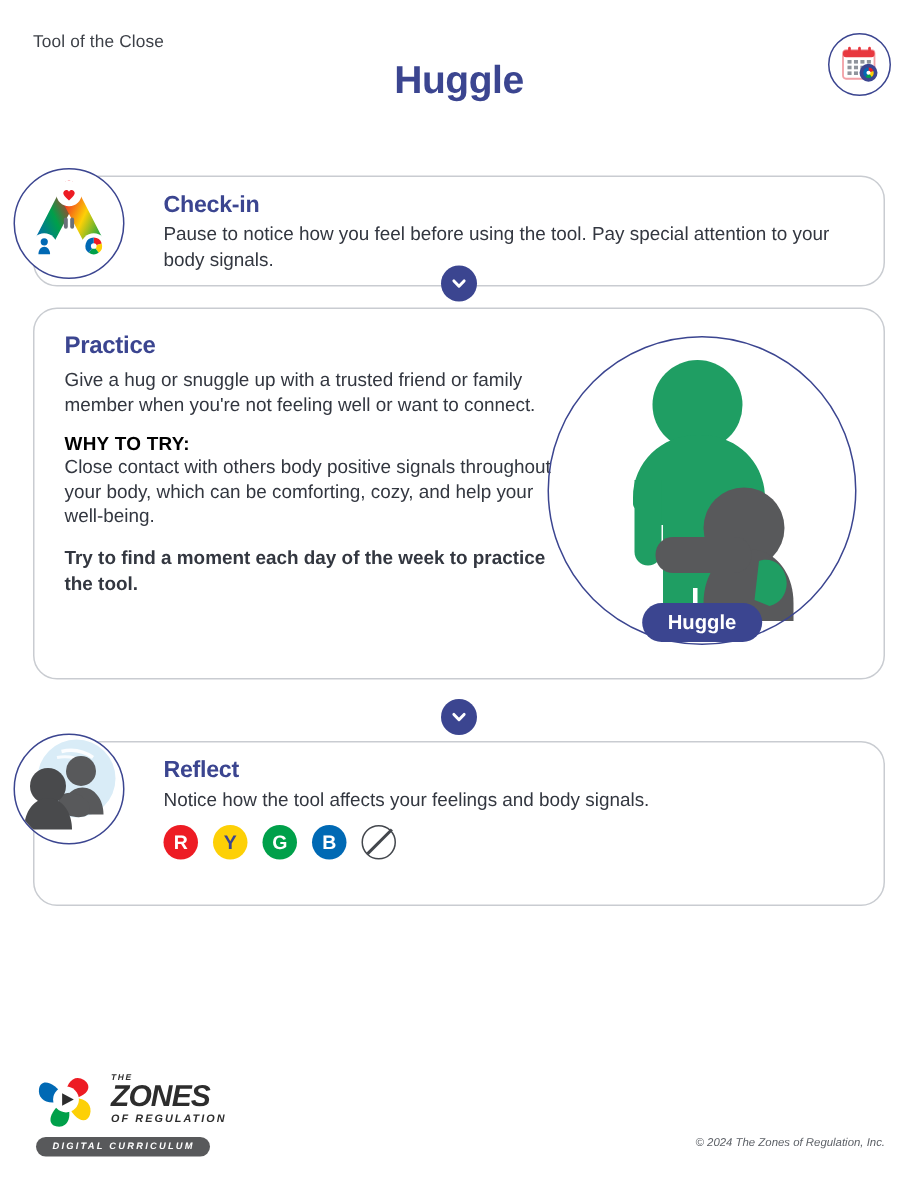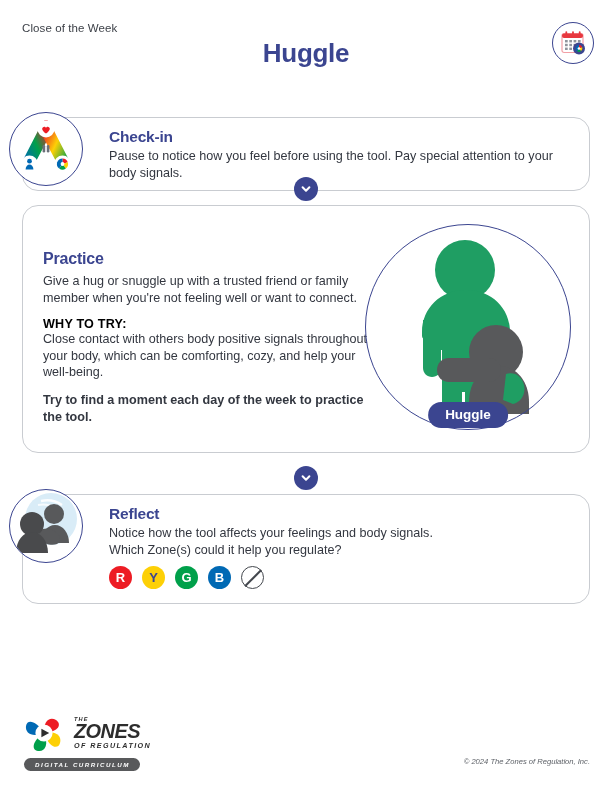--- a/index.html
+++ b/index.html
@@ -69,21 +69,21 @@
   }
   #chev-1 { top: 177px; }
   #chev-2 { top: 466px; }
 
   
   #practice-card {
     position: absolute; left: 22px; top: 205px;
     width: 568px; height: 248px;
   }
   #practice-text { position: absolute; left: 20px; top: 16px; width: 330px; }
-  #practice-text .card-h { font-size: 16px; margin-bottom: 5px; margin-top: 28px; }
+  #practice-text .card-h { font-size: 16px; margin-bottom: 5px; }
   .why { font-size: 12.6px; font-weight: bold; color: #000000; letter-spacing: .2px; }
   .block-gap { height: 11px; }
   .bold-p { font-size: 12.6px; line-height: 16.6px; font-weight: bold; color: #333740; }
 
   #illus {
     position: absolute; right: 18px; top: 18px;
     width: 206px; height: 206px;
   }
   #illus-ring {
     position: absolute; inset: 0;
@@ -135,21 +135,21 @@
   }
   #copyright {
     position: absolute; right: 22px; top: 757px;
     font-size: 7.6px; font-style: italic; color: #5e6268; font-weight: normal;
   }
 </style>
 </head>
 <body>
 
 <div class="header">
-  <div class="eyebrow">Close of the Week</div>
+  <div class="eyebrow">Tool of the Close</div>
   <div class="page-title">Huggle</div>
 
   <div class="cal-badge">
     <svg width="30" height="30" viewBox="0 0 30 30">
       <rect x="4" y="5.5" width="21" height="19" rx="2" fill="#fff" stroke="#f2a0a6" stroke-width="1.2"></rect>
       <rect x="4" y="5.5" width="21" height="4.6" rx="2" fill="#e8383f"></rect>
       <rect x="7.4" y="3.2" width="1.8" height="4" rx=".9" fill="#e8383f"></rect>
       <rect x="14.1" y="3.2" width="1.8" height="4" rx=".9" fill="#e8383f"></rect>
       <rect x="20.8" y="3.2" width="1.8" height="4" rx=".9" fill="#e8383f"></rect>
       <g fill="#8f949c">
@@ -272,21 +272,20 @@
       <circle cx="43" cy="23" r="10" fill="#58595b"></circle>
       <path d="M30 52 c0-10 6-18 14-18 8 0 14 8 14 18z" fill="#58595b"></path>
       <path d="M28 40 c6-4 13-3 18 2 4 4 4 9 0 11 -5 2-14 0-18-5z" fill="#58595b"></path>
       <circle cx="21" cy="33" r="12" fill="#494a4c"></circle>
       <path d="M5 62 c0-12 7-21 16-21 9 0 16 9 16 21z" fill="#494a4c"></path>
     </svg>
   </div>
   <div id="reflect-body">
     <div class="card-h">Reflect</div>
     <div class="card-p">Notice how the tool affects your feelings and body signals.</div>
-    <div class="card-p">Which Zone(s) could it help you regulate?</div>
     <div class="zones-row" id="zones-row">
         <div class="zone" style="background: rgb(237, 28, 36); color: rgb(255, 255, 255);">R</div>
         <div class="zone" style="background: rgb(253, 208, 6); color: rgb(59, 69, 144);">Y</div>
         <div class="zone" style="background: rgb(0, 160, 74); color: rgb(255, 255, 255);">G</div>
         <div class="zone" style="background: rgb(0, 105, 180); color: rgb(255, 255, 255);">B</div>
         <div class="zone none"></div>
       </div>
   </div>
 </div>
 

